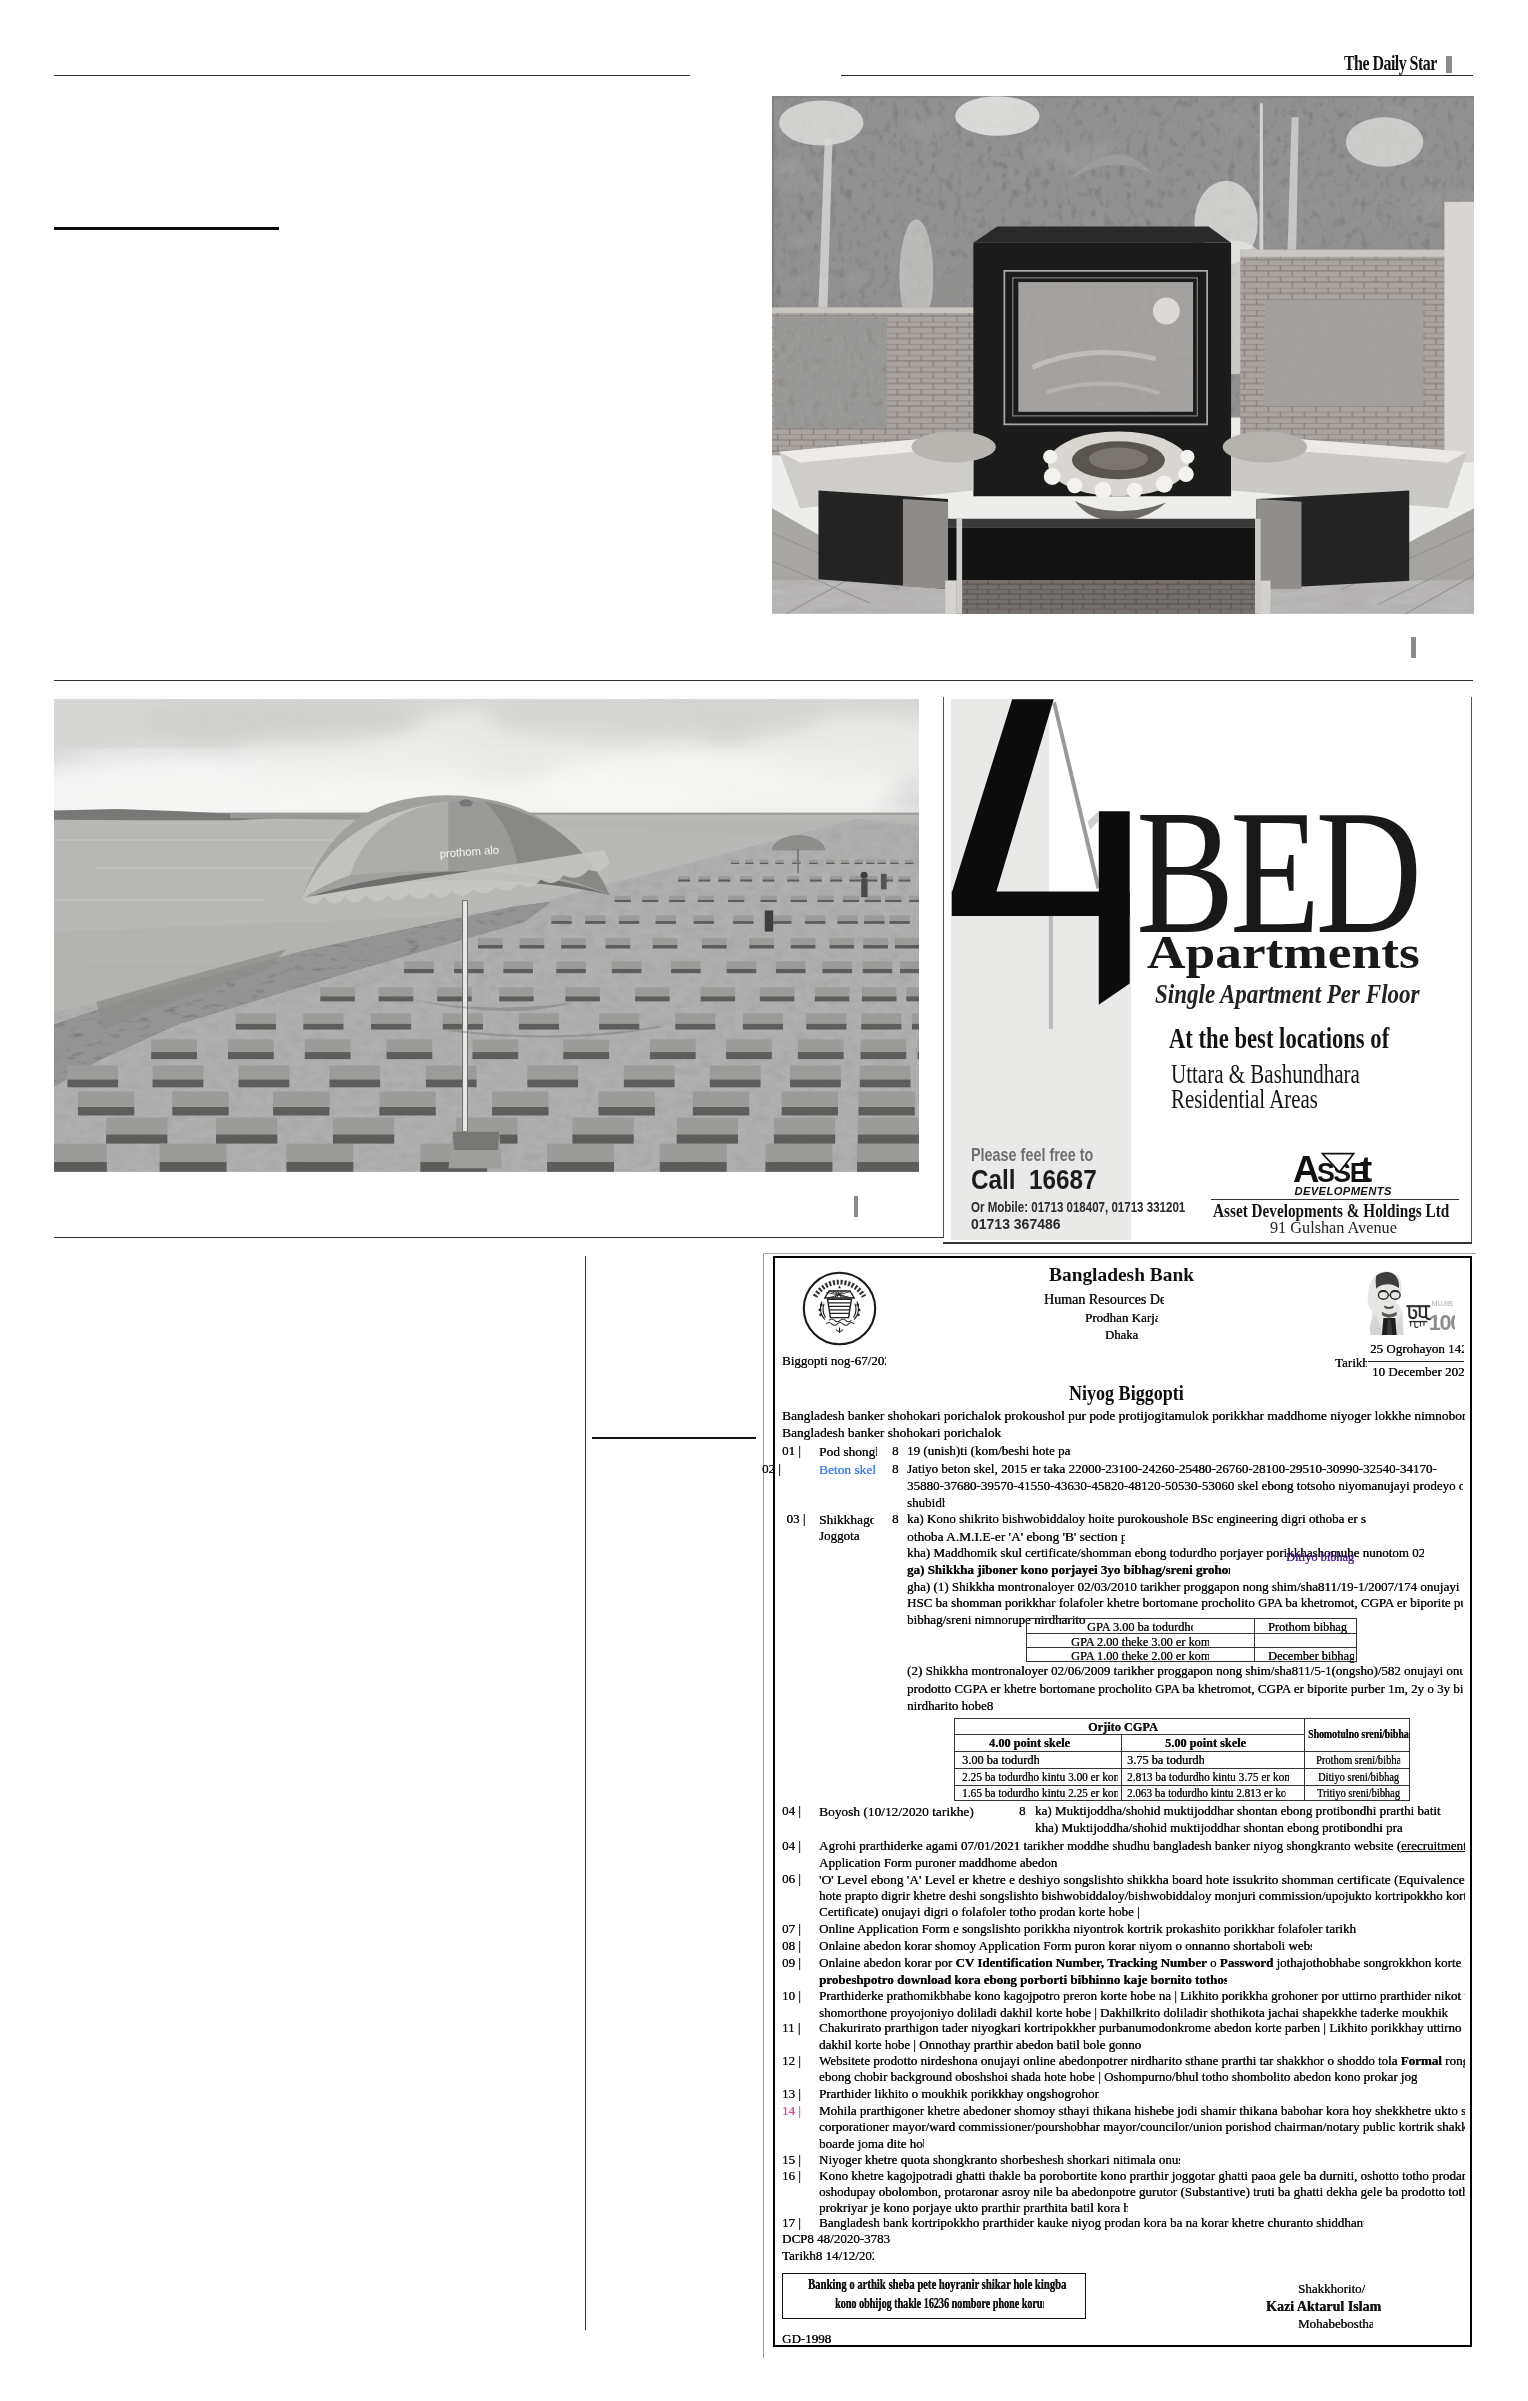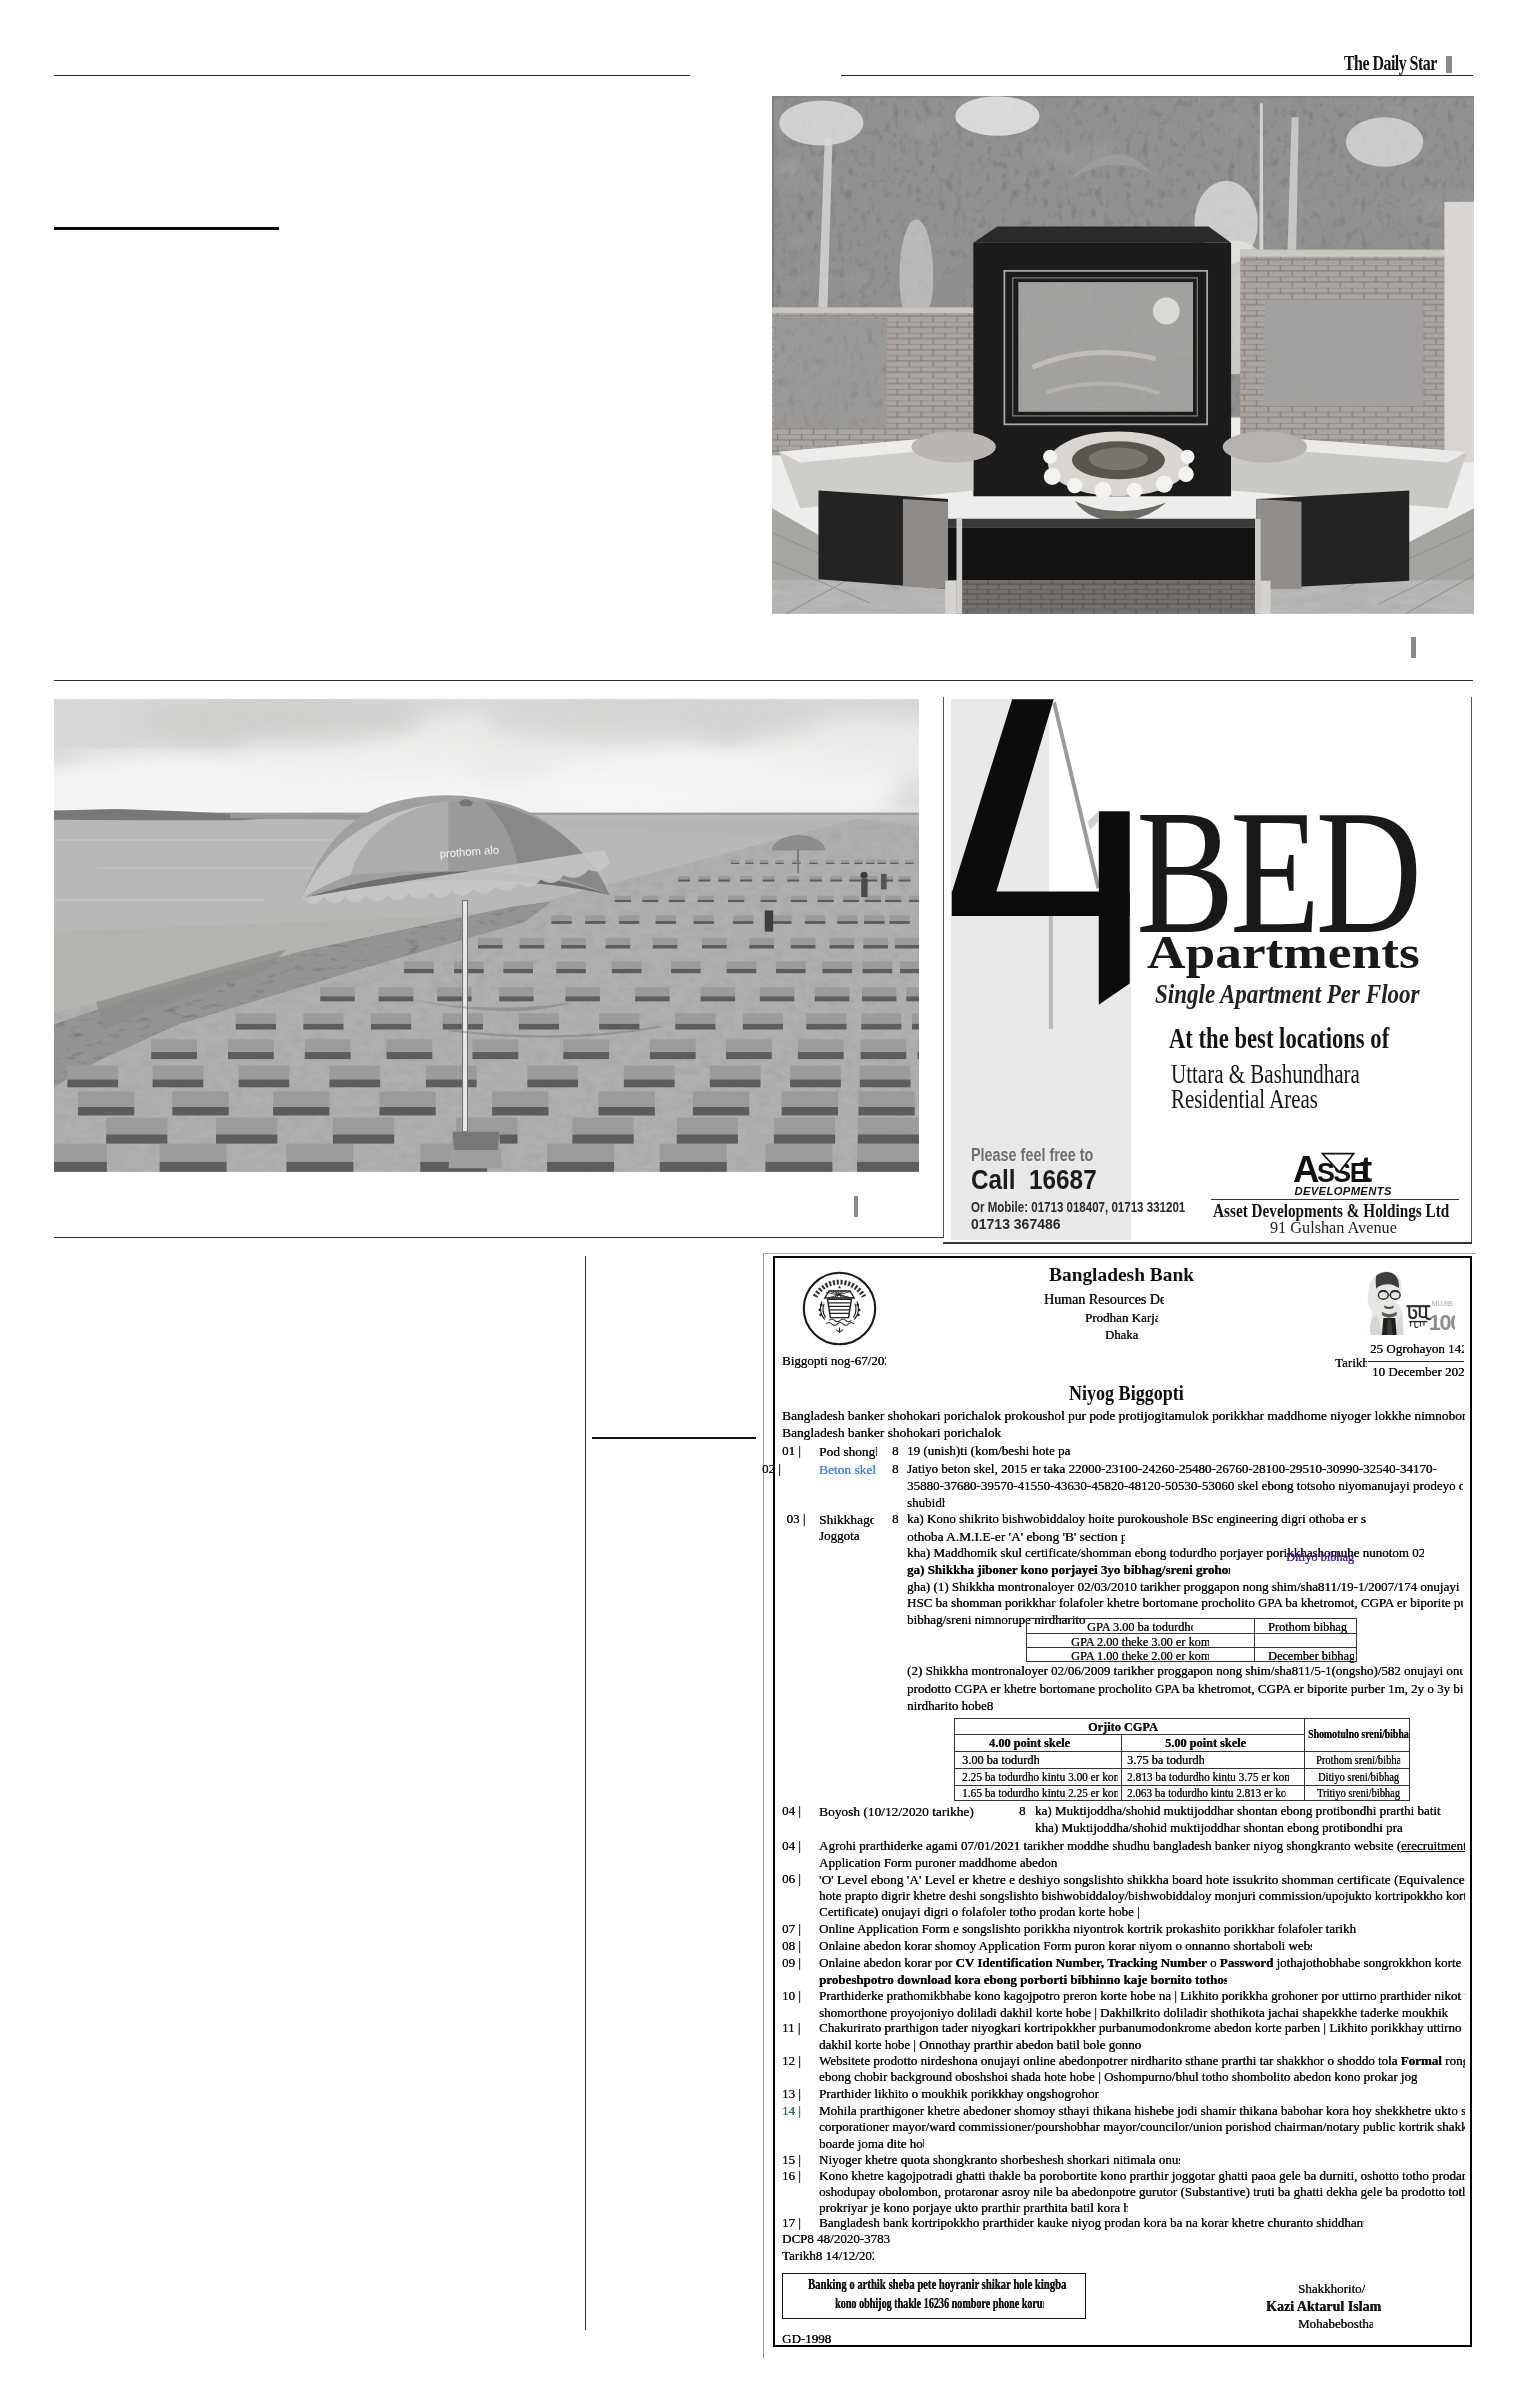--- a/index.html
+++ b/index.html
@@ -1114,21 +1114,21 @@
 <div style="position:absolute;left:782px;top:2054px;width:28px;overflow:hidden;white-space:nowrap;font-family:'Liberation Serif',serif;font-size:13px;font-weight:normal;color:#0e0e0e;line-height:1.15;text-shadow:0.3px 0 0 currentColor;">12 |</div>
 
 <div style="position:absolute;left:819px;top:2054px;width:646px;overflow:hidden;white-space:nowrap;font-family:'Liberation Serif',serif;font-size:13px;font-weight:normal;color:#0e0e0e;line-height:1.15;text-shadow:0.3px 0 0 currentColor;">Websitete prodotto nirdeshona onujayi online abedonpotrer nirdharito sthane prarthi tar shakkhor o shoddo tola <b>Formal</b> rongin chobi upload korben | Shakkhor</div>
 
 <div style="position:absolute;left:819px;top:2070px;width:598px;overflow:hidden;white-space:nowrap;font-family:'Liberation Serif',serif;font-size:13px;font-weight:normal;color:#0e0e0e;line-height:1.15;text-shadow:0.3px 0 0 currentColor;">ebong chobir background oboshshoi shada hote hobe | Oshompurno/bhul totho shombolito abedon kono prokar jogajog batireka batil kora hobe |</div>
 
 <div style="position:absolute;left:782px;top:2087px;width:28px;overflow:hidden;white-space:nowrap;font-family:'Liberation Serif',serif;font-size:13px;font-weight:normal;color:#0e0e0e;line-height:1.15;text-shadow:0.3px 0 0 currentColor;">13 |</div>
 
 <div style="position:absolute;left:819px;top:2087px;width:280px;overflow:hidden;white-space:nowrap;font-family:'Liberation Serif',serif;font-size:13px;font-weight:normal;color:#0e0e0e;line-height:1.15;text-shadow:0.3px 0 0 currentColor;">Prarthider likhito o moukhik porikkhay ongshogrohon korte hobe |</div>
 
-<div style="position:absolute;left:782px;top:2104px;width:28px;overflow:hidden;white-space:nowrap;font-family:'Liberation Serif',serif;font-size:13px;font-weight:normal;color:#0f766e;line-height:1.15;text-shadow:0.3px 0 0 currentColor;">14 |</div>
+<div style="position:absolute;left:782px;top:2104px;width:28px;overflow:hidden;white-space:nowrap;font-family:'Liberation Serif',serif;font-size:13px;font-weight:normal;color:#ec4899;line-height:1.15;text-shadow:0.3px 0 0 currentColor;">14 |</div>
 
 <div style="position:absolute;left:819px;top:2104px;width:646px;overflow:hidden;white-space:nowrap;font-family:'Liberation Serif',serif;font-size:13px;font-weight:normal;color:#0e0e0e;line-height:1.15;text-shadow:0.3px 0 0 currentColor;">Mohila prarthigoner khetre abedoner shomoy sthayi thikana hishebe jodi shamir thikana babohar kora hoy shekkhetre ukto sthayi thikanar shopokkhe songslishto city</div>
 
 <div style="position:absolute;left:819px;top:2120px;width:646px;overflow:hidden;white-space:nowrap;font-family:'Liberation Serif',serif;font-size:13px;font-weight:normal;color:#0e0e0e;line-height:1.15;text-shadow:0.3px 0 0 currentColor;">corporationer mayor/ward commissioner/pourshobhar mayor/councilor/union porishod chairman/notary public kortrik shakkhorito shonodpotro moukhik porikkhar</div>
 
 <div style="position:absolute;left:819px;top:2137px;width:105px;overflow:hidden;white-space:nowrap;font-family:'Liberation Serif',serif;font-size:13px;font-weight:normal;color:#0e0e0e;line-height:1.15;text-shadow:0.3px 0 0 currentColor;">boarde joma dite hobe |</div>
 
 <div style="position:absolute;left:782px;top:2153px;width:28px;overflow:hidden;white-space:nowrap;font-family:'Liberation Serif',serif;font-size:13px;font-weight:normal;color:#0e0e0e;line-height:1.15;text-shadow:0.3px 0 0 currentColor;">15 |</div>
 
 <div style="position:absolute;left:819px;top:2153px;width:361px;overflow:hidden;white-space:nowrap;font-family:'Liberation Serif',serif;font-size:13px;font-weight:normal;color:#0e0e0e;line-height:1.15;text-shadow:0.3px 0 0 currentColor;">Niyoger khetre quota shongkranto shorbeshesh shorkari nitimala onushoron kora hobe |</div>

